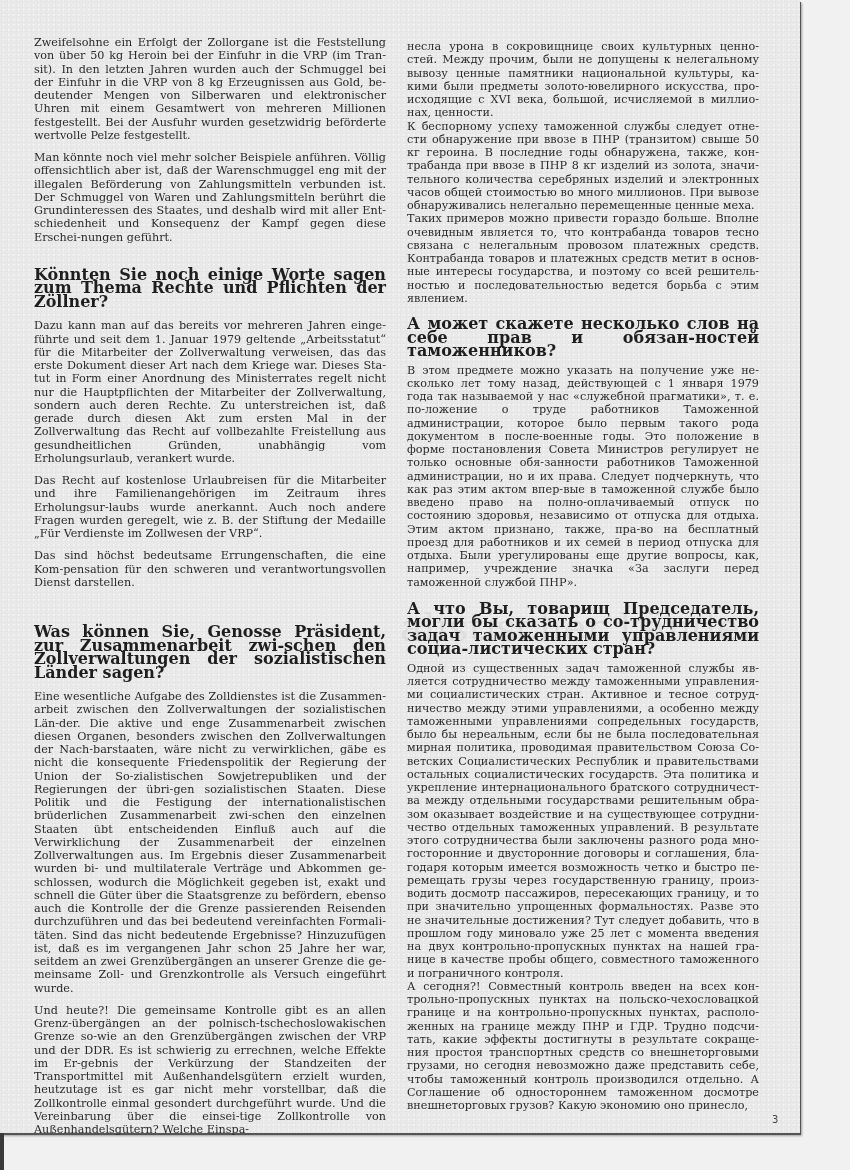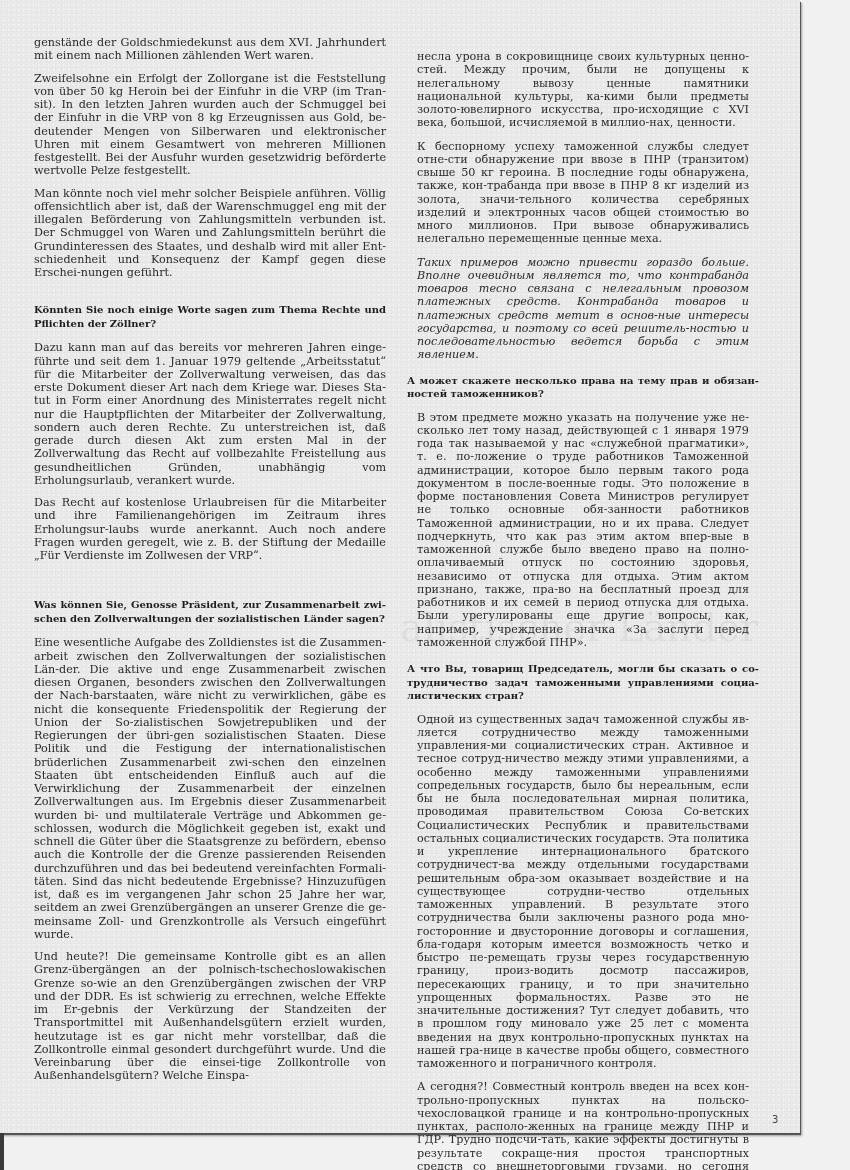--- a/index.html
+++ b/index.html
@@ -51,30 +51,29 @@
   }
   .col-right {
     left: 407px;
     top: 40px;
     width: 352px;
   }
   .col p {
     margin: 0 0 9px 0;
   }
   .col-right p {
-    margin: 10px;
+    margin: 0;
   }
   .col-right p.gap {
     margin-bottom: 10px;
-    font-style: italic;
   }
   .col h3 {
     font-family: "DejaVu Serif", "Liberation Serif", serif;
     font-weight: bold;
-    font-size: 10px;
+    font-size: 16px;
     line-height: 13.5px;
     margin: 0 0 11px 0;
     color: #1e1e1e;
   }
   .col-left h3 {
     margin-top: 24px;
   }
   .col-left h3.q3 {
     margin-top: 36px;
   }
@@ -105,36 +104,36 @@
   }
 </style>
 </head>
 <body>
 
 <div class="page">
 
   <div class="bleed">alistischer Länder</div>
 
   <div class="col col-left">
-    <p>genstände der Goldschmiedekunst aus dem XVI. Jahrhundert mit einem nach Millionen zählenden Wert waren.</p>
     <p>Zweifelsohne ein Erfolgt der Zollorgane ist die Feststellung von über 50 kg Heroin bei der Einfuhr in die VRP (im Tran-sit). In den letzten Jahren wurden auch der Schmuggel bei der Einfuhr in die VRP von 8 kg Erzeugnissen aus Gold, be-deutender Mengen von Silberwaren und elektronischer Uhren mit einem Gesamtwert von mehreren Millionen festgestellt. Bei der Ausfuhr wurden gesetzwidrig beförderte wertvolle Pelze festgestellt.</p>
     <p>Man könnte noch viel mehr solcher Beispiele anführen. Völlig offensichtlich aber ist, daß der Warenschmuggel eng mit der illegalen Beförderung von Zahlungsmitteln verbunden ist. Der Schmuggel von Waren und Zahlungsmitteln berührt die Grundinteressen des Staates, und deshalb wird mit aller Ent-schiedenheit und Konsequenz der Kampf gegen diese Erschei-nungen geführt.</p>
     <h3>Könnten Sie noch einige Worte sagen zum Thema Rechte und Pflichten der Zöllner?</h3>
     <p>Dazu kann man auf das bereits vor mehreren Jahren einge-führte und seit dem 1. Januar 1979 geltende „Arbeitsstatut“ für die Mitarbeiter der Zollverwaltung verweisen, das das erste Dokument dieser Art nach dem Kriege war. Dieses Sta-tut in Form einer Anordnung des Ministerrates regelt nicht nur die Hauptpflichten der Mitarbeiter der Zollverwaltung, sondern auch deren Rechte. Zu unterstreichen ist, daß gerade durch diesen Akt zum ersten Mal in der Zollverwaltung das Recht auf vollbezahlte Freistellung aus gesundheitlichen Gründen, unabhängig vom Erholungsurlaub, verankert wurde.</p>
     <p>Das Recht auf kostenlose Urlaubreisen für die Mitarbeiter und ihre Familienangehörigen im Zeitraum ihres Erholungsur-laubs wurde anerkannt. Auch noch andere Fragen wurden geregelt, wie z. B. der Stiftung der Medaille „Für Verdienste im Zollwesen der VRP“.</p>
+    <p>Das sind höchst bedeutsame Errungenschaften, die eine Kom-pensation für den schweren und verantwortungsvollen Dienst darstellen.</p>
     <h3 class="q3">Was können Sie, Genosse Präsident, zur Zusammenarbeit zwi-schen den Zollverwaltungen der sozialistischen Länder sagen?</h3>
     <p>Eine wesentliche Aufgabe des Zolldienstes ist die Zusammen-arbeit zwischen den Zollverwaltungen der sozialistischen Län-der. Die aktive und enge Zusammenarbeit zwischen diesen Organen, besonders zwischen den Zollverwaltungen der Nach-barstaaten, wäre nicht zu verwirklichen, gäbe es nicht die konsequente Friedenspolitik der Regierung der Union der So-zialistischen Sowjetrepubliken und der Regierungen der übri-gen sozialistischen Staaten. Diese Politik und die Festigung der internationalistischen brüderlichen Zusammenarbeit zwi-schen den einzelnen Staaten übt entscheidenden Einfluß auch auf die Verwirklichung der Zusammenarbeit der einzelnen Zollverwaltungen aus. Im Ergebnis dieser Zusammenarbeit wurden bi- und multilaterale Verträge und Abkommen ge-schlossen, wodurch die Möglichkeit gegeben ist, exakt und schnell die Güter über die Staatsgrenze zu befördern, ebenso auch die Kontrolle der die Grenze passierenden Reisenden durchzuführen und das bei bedeutend vereinfachten Formali-täten. Sind das nicht bedeutende Ergebnisse? Hinzuzufügen ist, daß es im vergangenen Jahr schon 25 Jahre her war, seitdem an zwei Grenzübergängen an unserer Grenze die ge-meinsame Zoll- und Grenzkontrolle als Versuch eingeführt wurde.</p>
     <p>Und heute?! Die gemeinsame Kontrolle gibt es an allen Grenz-übergängen an der polnisch-tschechoslowakischen Grenze so-wie an den Grenzübergängen zwischen der VRP und der DDR. Es ist schwierig zu errechnen, welche Effekte im Er-gebnis der Verkürzung der Standzeiten der Transportmittel mit Außenhandelsgütern erzielt wurden, heutzutage ist es gar nicht mehr vorstellbar, daß die Zollkontrolle einmal gesondert durchgeführt wurde. Und die Vereinbarung über die einsei-tige Zollkontrolle von Außenhandelsgütern? Welche Einspa-</p>
   </div>
 
   <div class="col col-right">
     <p>несла урона в сокровищнице своих культурных ценно-стей. Между прочим, были не допущены к нелегальному вывозу ценные памятники национальной культуры, ка-кими были предметы золото-ювелирного искусства, про-исходящие с XVI века, большой, исчисляемой в миллио-нах, ценности.</p>
     <p>К беспорному успеху таможенной службы следует отне-сти обнаружение при ввозе в ПНР (транзитом) свыше 50 кг героина. В последние годы обнаружена, также, кон-трабанда при ввозе в ПНР 8 кг изделий из золота, значи-тельного количества серебряных изделий и электронных часов общей стоимостью во много миллионов. При вывозе обнаруживались нелегально перемещенные ценные меха.</p>
     <p class="gap">Таких примеров можно привести гораздо больше. Вполне очевидным является то, что контрабанда товаров тесно связана с нелегальным провозом платежных средств. Контрабанда товаров и платежных средств метит в основ-ные интересы государства, и поэтому со всей решитель-ностью и последовательностью ведется борьба с этим явлением.</p>
-    <h3>А может скажете несколько права на тему прав и обязан-ностей таможенников?</h3>
+    <h3>А может скажете несколько слов на себе прав и обязан-ностей таможенников?</h3>
     <p>В этом предмете можно указать на получение уже не-сколько лет тому назад, действующей с 1 января 1979 года так называемой у нас «служебной прагматики», т. е. по-ложение о труде работников Таможенной администрации, которое было первым такого рода документом в после-военные годы. Это положение в форме постановления Совета Министров регулирует не только основные обя-занности работников Таможенной администрации, но и их права. Следует подчеркнуть, что как раз этим актом впер-вые в таможенной службе было введено право на полно-оплачиваемый отпуск по состоянию здоровья, независимо от отпуска для отдыха. Этим актом признано, также, пра-во на бесплатный проезд для работников и их семей в период отпуска для отдыха. Были урегулированы еще другие вопросы, как, например, учреждение значка «За заслуги перед таможенной службой ПНР».</p>
     <h3 class="q3">А что Вы, товарищ Председатель, могли бы сказать о со-трудничество задач таможенными управлениями социа-листических стран?</h3>
     <p>Одной из существенных задач таможенной службы яв-ляется сотрудничество между таможенными управления-ми социалистических стран. Активное и тесное сотруд-ничество между этими управлениями, а особенно между таможенными управлениями сопредельных государств, было бы нереальным, если бы не была последовательная мирная политика, проводимая правительством Союза Со-ветских Социалистических Республик и правительствами остальных социалистических государств. Эта политика и укрепление интернационального братского сотрудничест-ва между отдельными государствами решительным обра-зом оказывает воздействие и на существующее сотрудни-чество отдельных таможенных управлений. В результате этого сотрудничества были заключены разного рода мно-госторонние и двусторонние договоры и соглашения, бла-годаря которым имеется возможность четко и быстро пе-ремещать грузы через государственную границу, произ-водить досмотр пассажиров, пересекающих границу, и то при значительно упрощенных формальностях. Разве это не значительные достижения? Тут следует добавить, что в прошлом году миновало уже 25 лет с момента введения на двух контрольно-пропускных пунктах на нашей гра-нице в качестве пробы общего, совместного таможенного и пограничного контроля.</p>
     <p>А сегодня?! Совместный контроль введен на всех кон-трольно-пропускных пунктах на польско-чехословацкой границе и на контрольно-пропускных пунктах, располо-женных на границе между ПНР и ГДР. Трудно подсчи-тать, какие эффекты достигнуты в результате сокраще-ния простоя транспортных средств со внешнеторговыми грузами, но сегодня невозможно даже представить себе, чтобы таможенный контроль производился отдельно. А Соглашение об одностороннем таможенном досмотре внешнеторговых грузов? Какую экономию оно принесло,</p>
   </div>
 
   <div class="page-number">3</div>
 </div>
 
 <div class="left-edge"></div>

